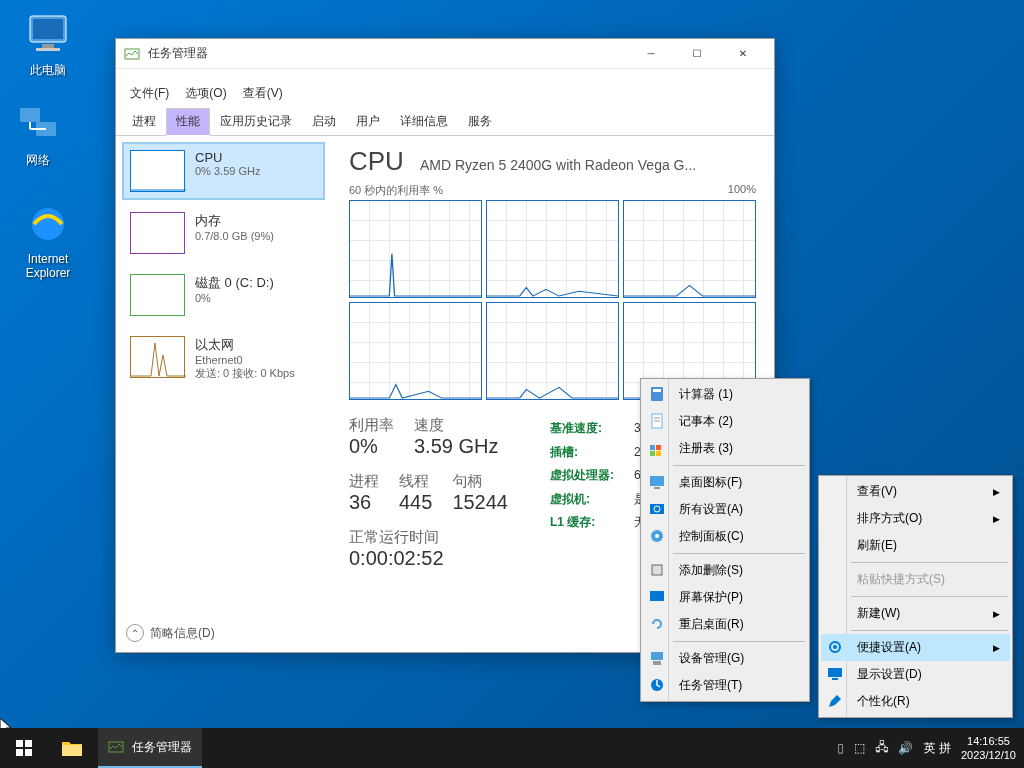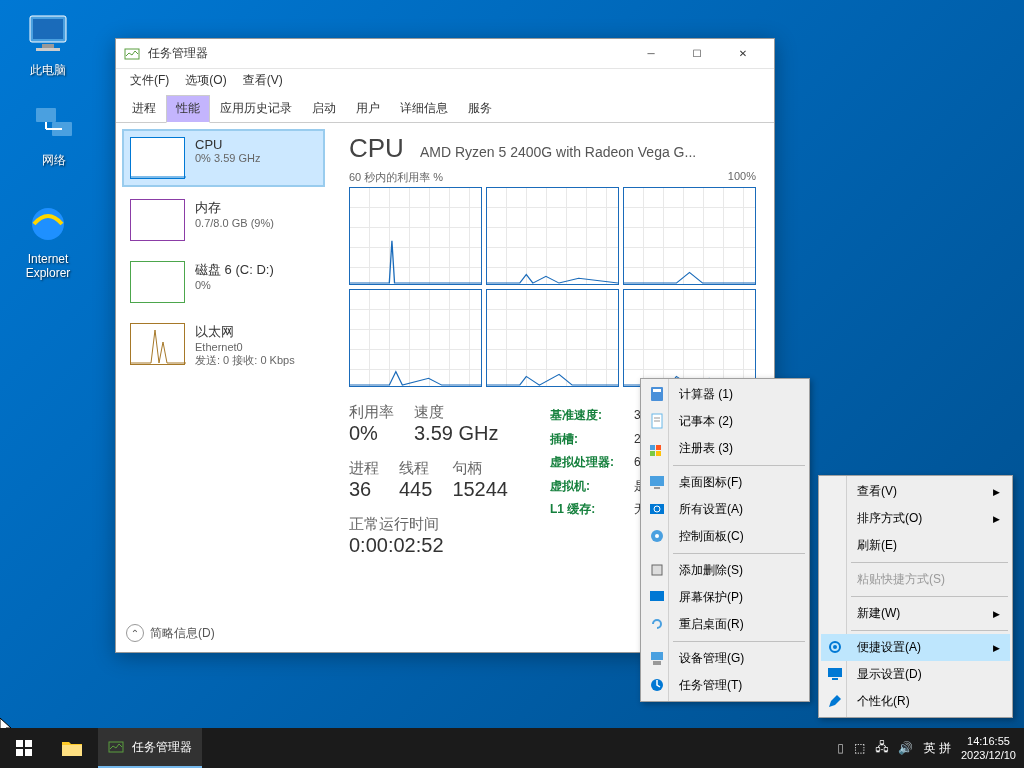--- a/index.html
+++ b/index.html
@@ -10,21 +10,21 @@
 .desktop-icon .icon-box { width: 48px; height: 48px; margin: 0 auto 4px; display: flex; align-items: center; justify-content: center; }
 .desktop-icon .label { text-shadow: 1px 1px 2px rgba(0,0,0,0.7); }
 
 
 .task-manager { position: absolute; left: 115px; top: 38px; width: 660px; height: 615px; background: white; border: 1px solid #999; box-shadow: 0 4px 20px rgba(0,0,0,0.3); }
 .titlebar { height: 30px; display: flex; align-items: center; padding: 0 8px; border-bottom: 1px solid #e5e5e5; }
 .titlebar .icon-mini { width: 16px; height: 16px; margin-right: 8px; }
 .titlebar .title { flex: 1; font-size: 12px; color: #333; }
 .titlebar .win-btn { width: 46px; height: 30px; display: flex; align-items: center; justify-content: center; color: #333; font-size: 10px; }
 
-.menubar { height: 22px; display: flex; align-items: center; padding: 0 6px; font-size: 12px; color: #333; }
+.menubar { height: 22px; display: flex; align-items: center; padding: 0 6px; font-size: 12px; color: #333; margin-top: 13px; }
 .menubar span { padding: 2px 8px; cursor: default; }
 
 .tabs { display: flex; border-bottom: 1px solid #ccc; padding: 0 6px; margin-top: 4px; }
 .tab { padding: 4px 9px; font-size: 12px; color: #333; border: 1px solid transparent; cursor: pointer; }
 .tab.active { border: 1px solid #ccc; border-bottom: 1px solid white; background: #c4b5fd; margin-bottom: -1px; }
 
 .content { display: flex; height: calc(100% - 88px); }
 .sidebar { width: 215px; padding: 6px; }
 .side-item { display: flex; padding: 6px; border: 2px solid transparent; margin-bottom: 4px; cursor: pointer; }
 .side-item.active { background: #cce8ff; border: 2px solid #99ccee; }
@@ -81,21 +81,21 @@
   <div class="icon-box">
       <svg width="44" height="40">
         <rect x="4" y="2" width="36" height="26" rx="2" fill="#4aa0e0" stroke="#fff" stroke-width="1"></rect>
         <rect x="7" y="5" width="30" height="20" fill="#1a6bba"></rect>
         <rect x="16" y="30" width="12" height="4" fill="#999"></rect>
         <rect x="10" y="34" width="24" height="3" fill="#ccc"></rect>
       </svg>
     </div>
   <div class="label">此电脑</div>
 </div>
-<div class="desktop-icon" style="left:16px; top:100px">
+<div class="desktop-icon" style="left:0; top:100px">
   <div class="icon-box">
       <svg width="44" height="40">
         <rect x="4" y="4" width="20" height="14" rx="1" fill="#4aa0e0"></rect>
         <rect x="20" y="18" width="20" height="14" rx="1" fill="#4aa0e0"></rect>
         <line x1="14" y1="18" x2="14" y2="25" stroke="#fff" stroke-width="2"></line>
         <line x1="14" y1="25" x2="30" y2="25" stroke="#fff" stroke-width="2"></line>
       </svg>
     </div>
   <div class="label">网络</div>
 </div>
@@ -150,21 +150,21 @@
       <div class="side-item">
         <div class="side-graph" style="border-color:#8b3da6"></div>
         <div class="side-info">
             <div class="name">内存</div>
             <div class="detail">0.7/8.0 GB (9%)</div>
           </div>
       </div>
       <div class="side-item">
         <div class="side-graph" style="border-color:#4ca64c"></div>
         <div class="side-info">
-            <div class="name">磁盘 6 (C: D:)</div>
+            <div class="name">磁盘 0 (C: D:)</div>
             <div class="detail">0%</div>
           </div>
       </div>
       <div class="side-item">
         <div class="side-graph" style="border-color:#a67828">
             <svg class="mini-wave" width="55" height="42">
               <polyline points="0,41 20,41 24,8 28,41 32,20 36,41 55,41" fill="none" stroke="#a67828" stroke-width="1"></polyline>
             </svg>
           </div>
         <div class="side-info">

